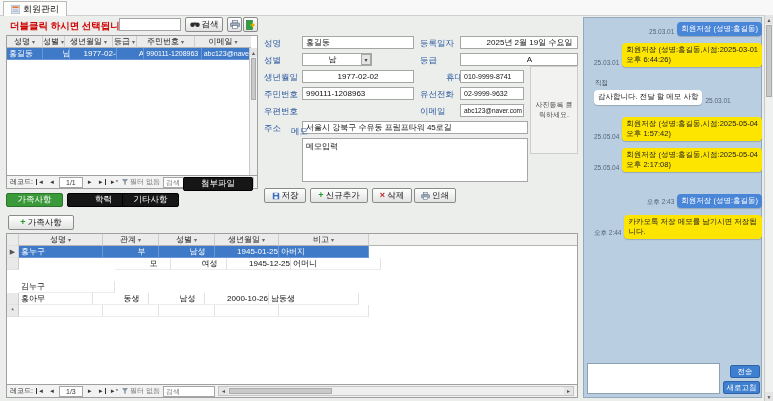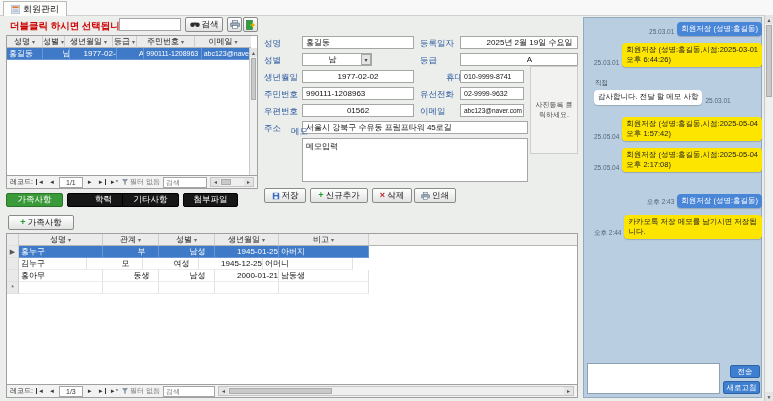--- a/index.html
+++ b/index.html
@@ -173,21 +173,21 @@
       <div class="hs-track">
           <div class="hs-thumb"></div>
         </div>
       <div class="hs-btn">►</div>
     </div>
   </div>
 
   <div class="abs chipbtn green" style="left:6px;top:193px;width:57px;height:14px;">가족사항</div>
   <div class="abs chipbtn black" style="left:67px;top:193px;width:73px;height:14px;">학력</div>
   <div class="abs chipbtn black" style="left:122px;top:193px;width:57px;height:14px;">기타사항</div>
-  <div class="abs chipbtn black" style="left:183px;top:193px;width:55px;height:14px;">첨부파일</div>
+  <div class="abs chipbtn black" style="left:183px;top:177px;width:70px;height:14px;">첨부파일</div>
 
   <div class="abs" style="left:262px;top:36px;width:318px;height:172px;">
     <span class="abs lbl" style="left:2px;top:2px;">성명</span>
     <div class="abs input" style="left:40px;top:0;width:112px;height:13px;">홍길동</div>
     <span class="abs lbl" style="left:158px;top:2px;">등록일자</span>
     <div class="abs input c" style="left:198px;top:0;width:118px;height:13px;justify-content:center;">2025년 2월 19일 수요일</div>
 
     <span class="abs lbl" style="left:2px;top:19px;">성별</span>
     <div class="abs input" style="left:40px;top:17px;width:70px;height:13px;padding-right:12px;justify-content:center;">남</div>
     <div class="abs" style="left:99px;top:18px;width:10px;height:11px;background:#e4e4e4;border:1px solid #a6a6a6;display:flex;align-items:center;justify-content:center;font-size:6px;color:#444;box-sizing:border-box;">▾</div>
@@ -198,21 +198,20 @@
     <div class="abs input" style="left:40px;top:34px;width:112px;height:13px;justify-content:center;">1977-02-02</div>
     <span class="abs lbl" style="left:158px;top:36px;margin-left:26px;">휴대폰</span>
     <div class="abs input" style="left:198px;top:34px;width:64px;height:13px;font-size:7px;">010-9999-8741</div>
 
     <span class="abs lbl" style="left:2px;top:53px;">주민번호</span>
     <div class="abs input" style="left:40px;top:51px;width:112px;height:13px;">990111-1208963</div>
     <span class="abs lbl" style="left:158px;top:53px;">유선전화</span>
     <div class="abs input" style="left:198px;top:51px;width:64px;height:13px;font-size:7px;">02-9999-9632</div>
 
     <span class="abs lbl" style="left:2px;top:70px;">우편번호</span>
-    <div class="abs input" style="left:40px;top:68px;width:112px;height:13px;justify-content:center;">01562</div>
     <span class="abs lbl" style="left:158px;top:70px;">이메일</span>
     <div class="abs input" style="left:198px;top:68px;width:64px;height:13px;font-size:6.5px;">abc123@naver.com</div>
 
     <div class="abs photo" style="left:268px;top:30px;width:48px;height:88px;">사진등록 클릭하세요.</div>
 
     <span class="abs lbl" style="left:2px;top:87px;">주소</span>
     <div class="abs input" style="left:40px;top:85px;width:226px;height:13px;">서울시 강북구 수유동 프림프타워 45로길</div>
 
     <span class="abs lbl" style="left:2px;top:90px;margin-left:27px;">메모</span>
     <div class="abs input" style="left:40px;top:102px;width:226px;height:44px;align-items:flex-start;padding-top:2px;white-space:normal;">메모입력</div>
@@ -276,32 +275,32 @@
     <div class="gr sel">
       <div class="selector" style="width:12px;height:12px;">▶</div>
       <div class="gc" style="width:84px;">홍누구</div>
       <div class="gc c" style="width:56px;">부</div>
       <div class="gc c" style="width:56px;">남성</div>
       <div class="gc c" style="width:64px;">1945-01-25</div>
       <div class="gc" style="width:90px;">아버지</div>
     </div>
     <div class="gr">
       <div class="selector" style="width:12px;height:12px;"></div>
-      <div class="gc" style="width:68px;">김누구</div>
+      <div class="gc" style="width:96px;margin-top:23px;">김누구</div>
       <div class="gc c" style="width:56px;">모</div>
       <div class="gc c" style="width:56px;">여성</div>
       <div class="gc c" style="width:64px;">1945-12-25</div>
       <div class="gc" style="width:90px;">어머니</div>
     </div>
     <div class="gr">
       <div class="selector" style="width:12px;height:12px;"></div>
-      <div class="gc" style="width:84px;">홍아무</div>
+      <div class="gc" style="width:74px;">홍아무</div>
       <div class="gc c" style="width:56px;">동생</div>
       <div class="gc c" style="width:56px;">남성</div>
-      <div class="gc c" style="width:64px;">2000-01-21</div>
+      <div class="gc c" style="width:64px;">2000-10-26</div>
       <div class="gc" style="width:90px;">남동생</div>
     </div>
     <div class="gr">
       <div class="selector" style="width:12px;height:12px;">*</div>
       <div class="gc" style="width:84px;"></div>
       <div class="gc" style="width:56px;"></div>
       <div class="gc" style="width:56px;"></div>
       <div class="gc" style="width:64px;"></div>
       <div class="gc" style="width:90px;"></div>
     </div>

